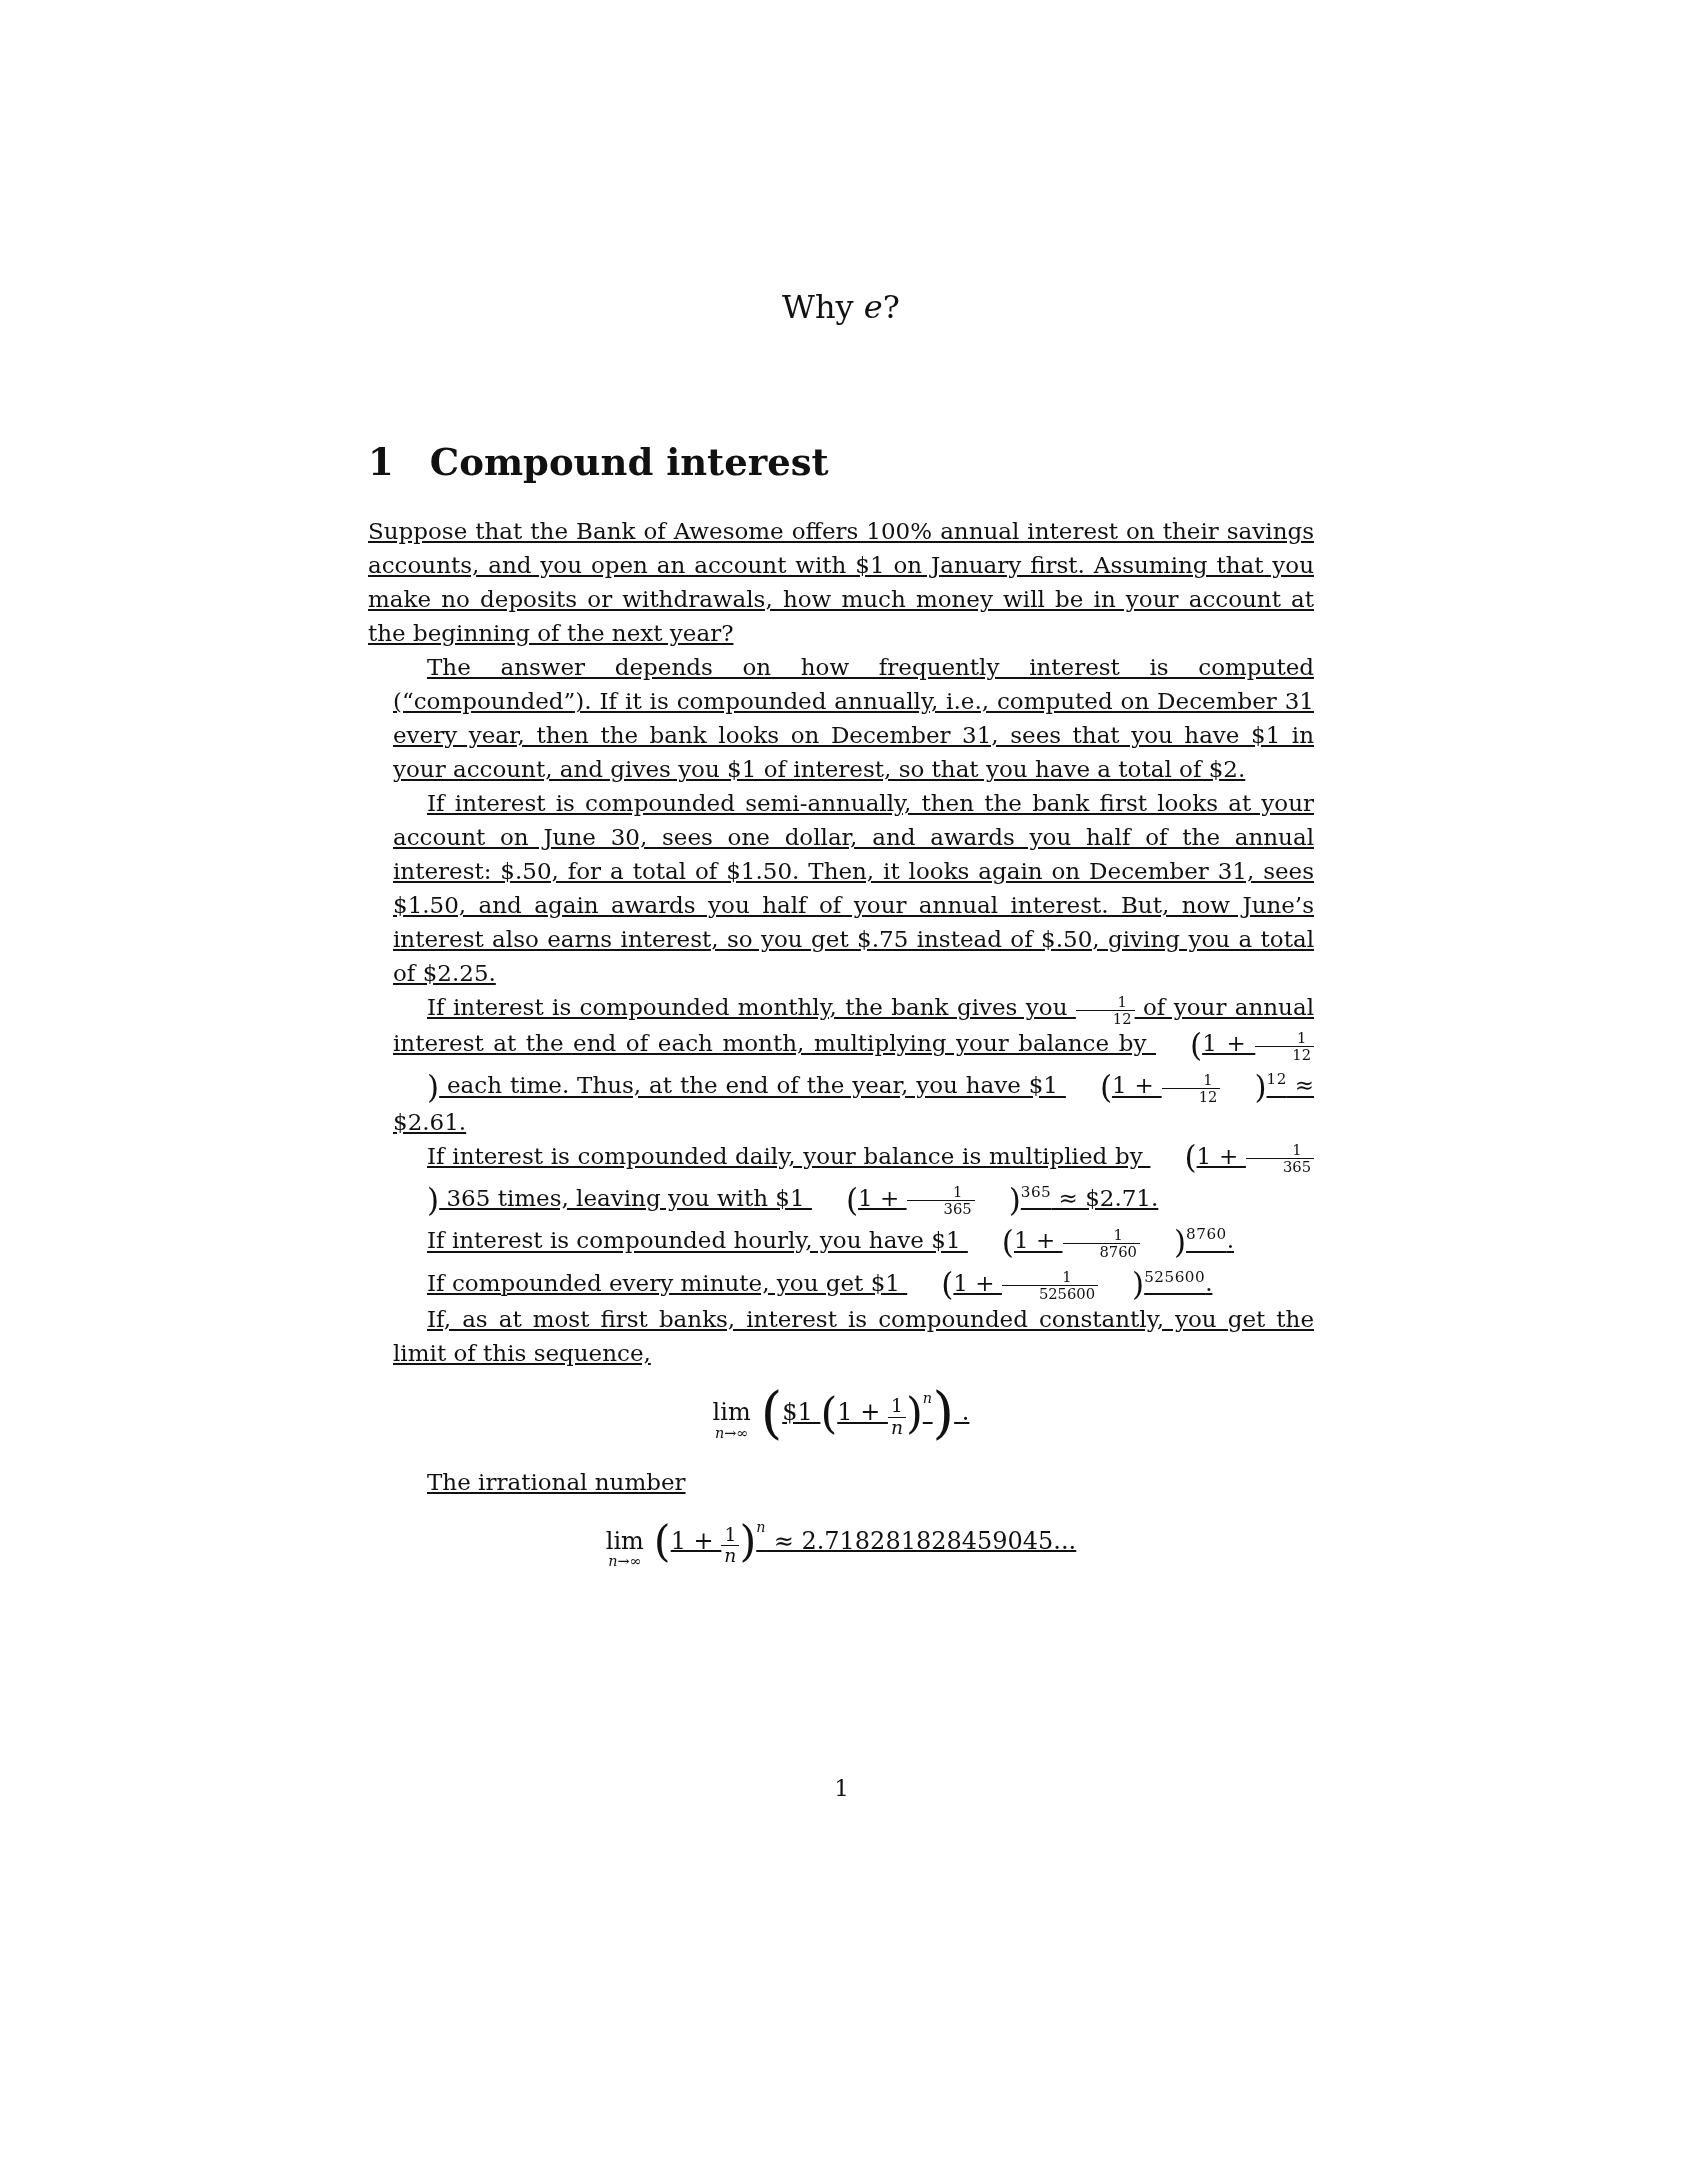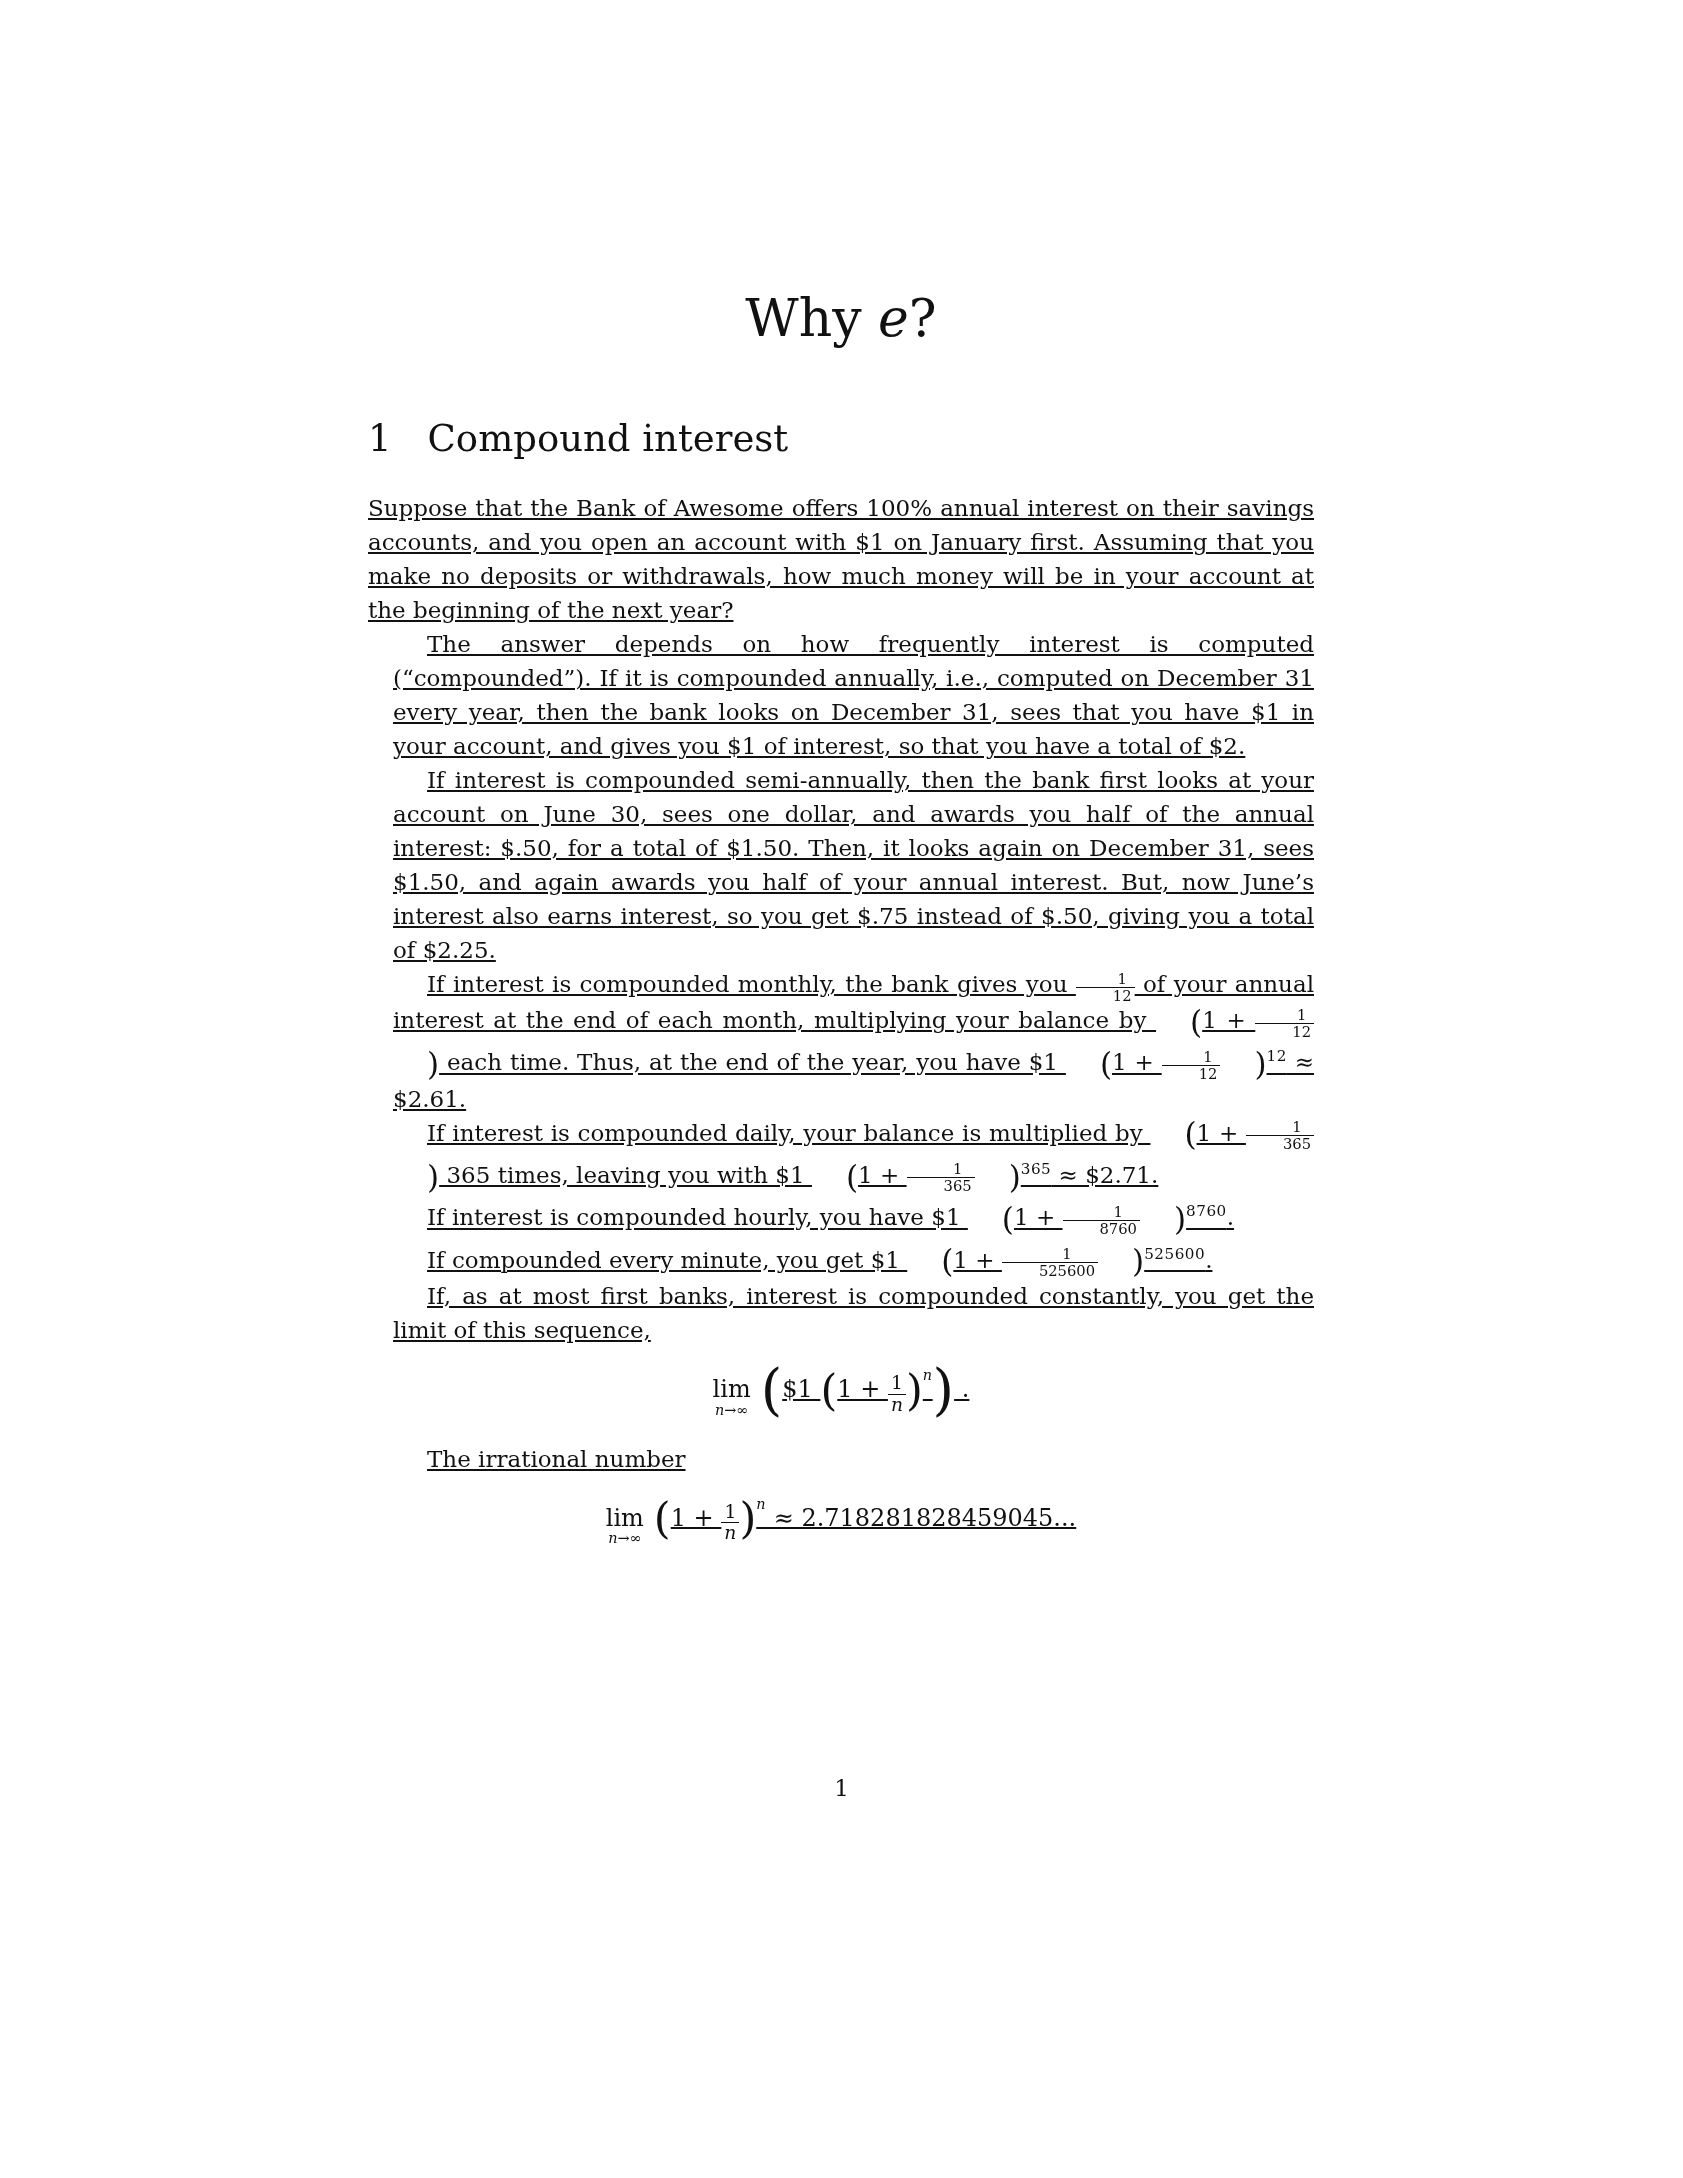--- a/index.html
+++ b/index.html
@@ -18,28 +18,28 @@
   }
   .content {
     position: absolute;
     left: 368px;
     top: 0;
     width: 946px;
   }
   .doc-title {
     margin: 289px 0 0 0;
     text-align: center;
-    font-size: 52px;
+    font-size: 32px;
     font-weight: normal;
     line-height: 1.15;
   }
   .section {
-    margin: 70px 0 0 0;
+    margin: 116px 0 0 0;
     font-size: 37px;
-    font-weight: normal;
+    font-weight: bold;
     line-height: 1.1;
   }
   .secnum { margin-right: 36px; }
   #blocks { margin-top: 32px; text-decoration: underline; }
   .para {
     margin: 0;
     font-size: 23px;
     line-height: 34px;
     text-align: justify;
     text-justify: inter-word;

